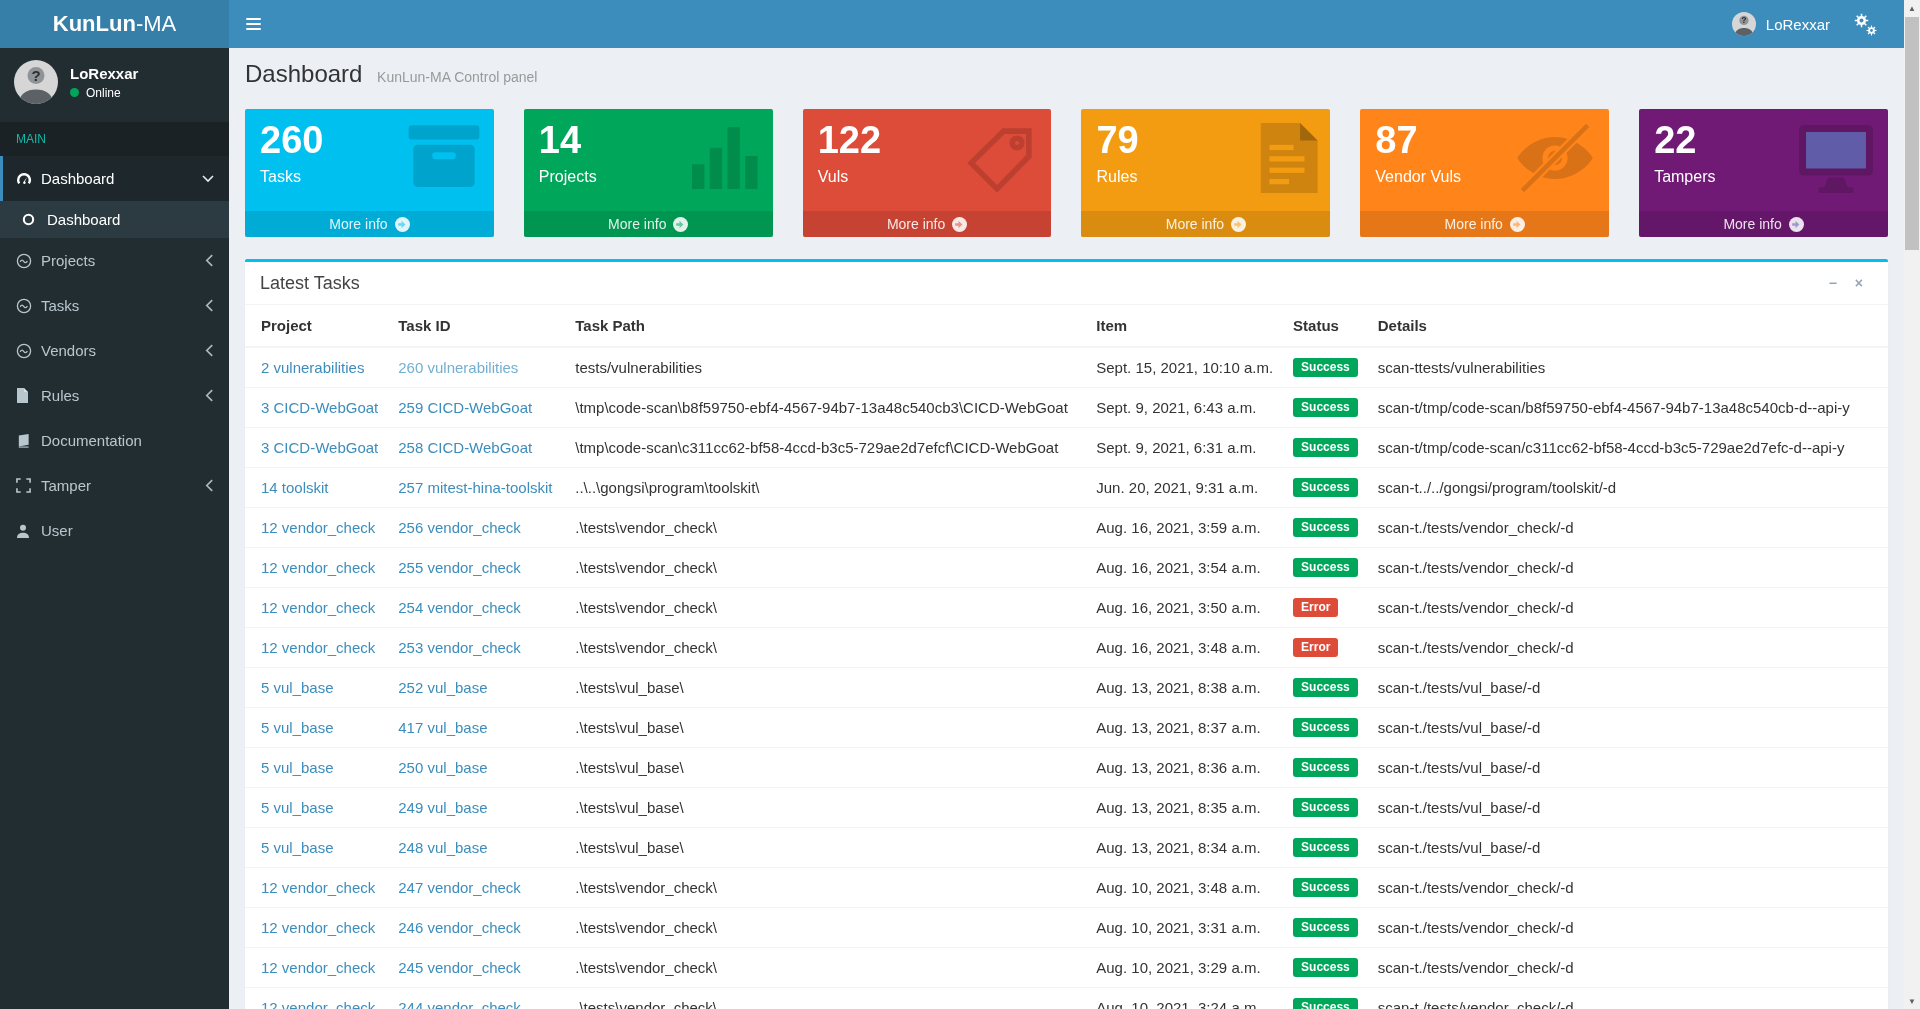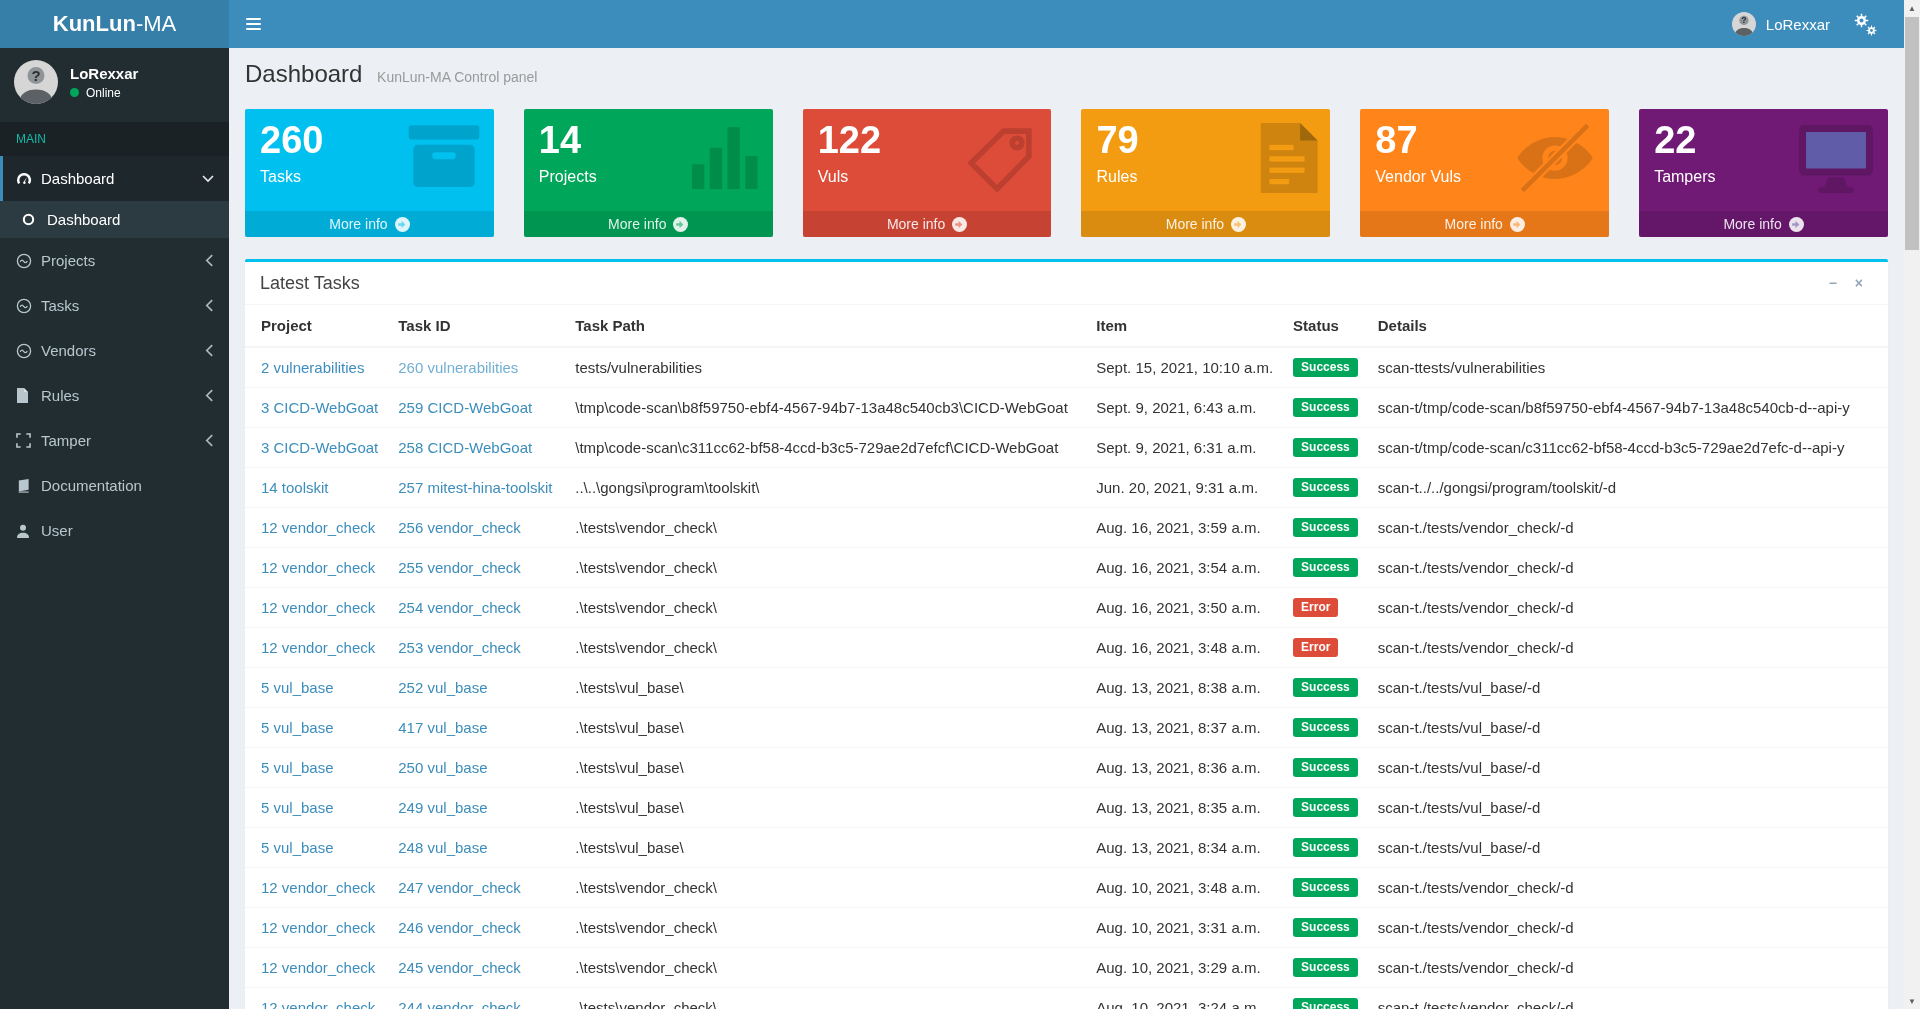--- a/index.html
+++ b/index.html
@@ -253,41 +253,41 @@
             <span class="menu-chevron">
               <svg width="9" height="13" viewBox="0 0 8 12" fill="none" stroke="currentColor" stroke-width="1.6">
                 <path d="M6.5 1 1.5 6l5 5"></path>
               </svg>
             </span>
           </a>
         </li>
         <li class="treeview">
           <a class="menu-link">
             <span class="menu-icon">
+              <svg width="15" height="14" viewBox="0 0 16 15">
+                <path d="M3 1.5 13.5 0v11.5L4.5 13A1.8 1.8 0 0 0 3 14.6z" fill="currentColor"></path>
+                <path d="M3 14.6A1.8 1.8 0 0 1 4.8 13h8.7v2H4.8A1.8 1.8 0 0 1 3 14.6z" fill="currentColor" opacity=".65"></path>
+              </svg>
+            </span>
+            <span class="menu-label">Documentation</span>
+          </a>
+        </li>
+        <li class="treeview">
+          <a class="menu-link">
+            <span class="menu-icon">
               <svg width="15" height="15" viewBox="0 0 16 16" fill="none" stroke="currentColor" stroke-width="1.7">
                 <path d="M1 5V1h4M11 1h4v4M15 11v4h-4M5 15H1v-4"></path>
               </svg>
             </span>
             <span class="menu-label">Tamper</span>
             <span class="menu-chevron">
               <svg width="9" height="13" viewBox="0 0 8 12" fill="none" stroke="currentColor" stroke-width="1.6">
                 <path d="M6.5 1 1.5 6l5 5"></path>
               </svg>
             </span>
-          </a>
-        </li>
-        <li class="treeview">
-          <a class="menu-link">
-            <span class="menu-icon">
-              <svg width="15" height="14" viewBox="0 0 16 15">
-                <path d="M3 1.5 13.5 0v11.5L4.5 13A1.8 1.8 0 0 0 3 14.6z" fill="currentColor"></path>
-                <path d="M3 14.6A1.8 1.8 0 0 1 4.8 13h8.7v2H4.8A1.8 1.8 0 0 1 3 14.6z" fill="currentColor" opacity=".65"></path>
-              </svg>
-            </span>
-            <span class="menu-label">Documentation</span>
           </a>
         </li>
         <li class="treeview">
           <a class="menu-link">
             <span class="menu-icon">
               <svg width="14" height="14" viewBox="0 0 14 14">
                 <circle cx="7" cy="3.8" r="3" fill="currentColor"></circle>
                 <path d="M1 14c0-3.6 2.6-5.2 6-5.2s6 1.6 6 5.2z" fill="currentColor"></path>
               </svg>
             </span>

